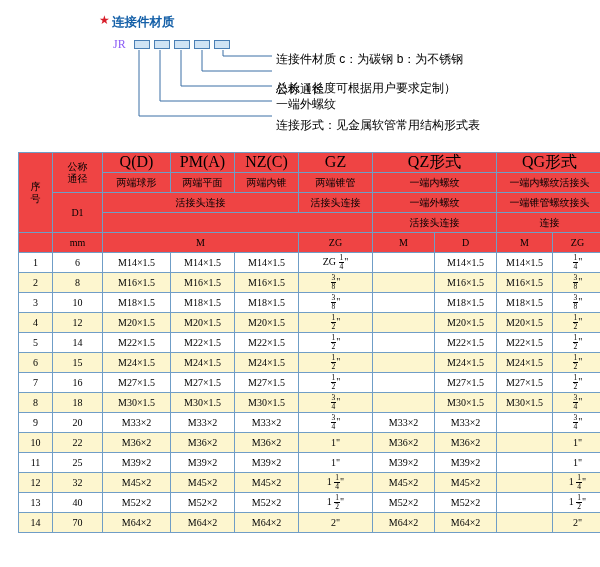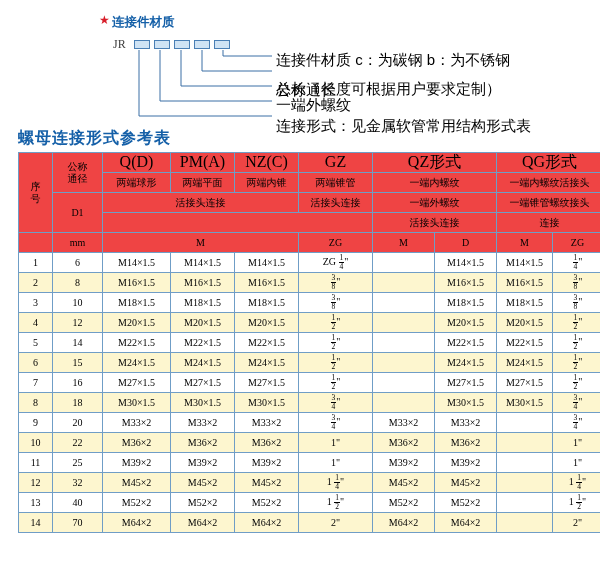--- a/index.html
+++ b/index.html
@@ -38,40 +38,40 @@
     top: 14px;
     font-size: 12px;
     color: #d81e2a;
     line-height: 1;
   }
   .jr-label {
     position: absolute;
     left: 113px;
     top: 37px;
     font-size: 12px;
-    color: #404040;
+    color: #8b5cf6;
     font-family: "Liberation Serif", serif;
   }
   .boxrow {
     position: absolute;
     left: 134px;
     top: 40px;
     display: flex;
     gap: 4px;
   }
   .boxrow .bx {
     width: 16px;
     height: 9px;
     border: 1px solid #4a7fb5;
     background: #cfe3f4;
   }
   .leaders { position: absolute; left: 0; top: 0; }
   .legend {
     position: absolute;
-    font-size: 15px;
+    font-size: 12px;
     color: #000;
     white-space: nowrap;
     font-family: "Liberation Sans", sans-serif;
     text-align: center;
   }
   .lg0 { left: 276px; top: 51px; }
   .lg1 { left: 276px; top: 66px; margin-top: 14px; }
   .lg2 { left: 276px; top: 81px; }
   .lg3 { left: 276px; top: 96px; }
   .lg4 { left: 276px; top: 117px; font-family: Liberation Serif, serif; }
@@ -162,21 +162,20 @@
       </g>
     </svg>
 
     <div class="legend lg0">连接件材质  c：为碳钢  b：为不锈钢</div>
     <div class="legend lg1">总长（长度可根据用户要求定制）</div>
     <div class="legend lg2">公称通径</div>
     <div class="legend lg3">一端外螺纹</div>
     <div class="legend lg4">连接形式：见金属软管常用结构形式表</div>
   </div>
 
-  <div class="sec-title">螺母连接形式参考表</div>
 
   <div class="tbl-wrap">
     <table class="main">
       <colgroup>
         <col style="width:34px">
         <col style="width:50px">
         <col style="width:68px">
         <col style="width:64px">
         <col style="width:64px">
         <col style="width:74px">

